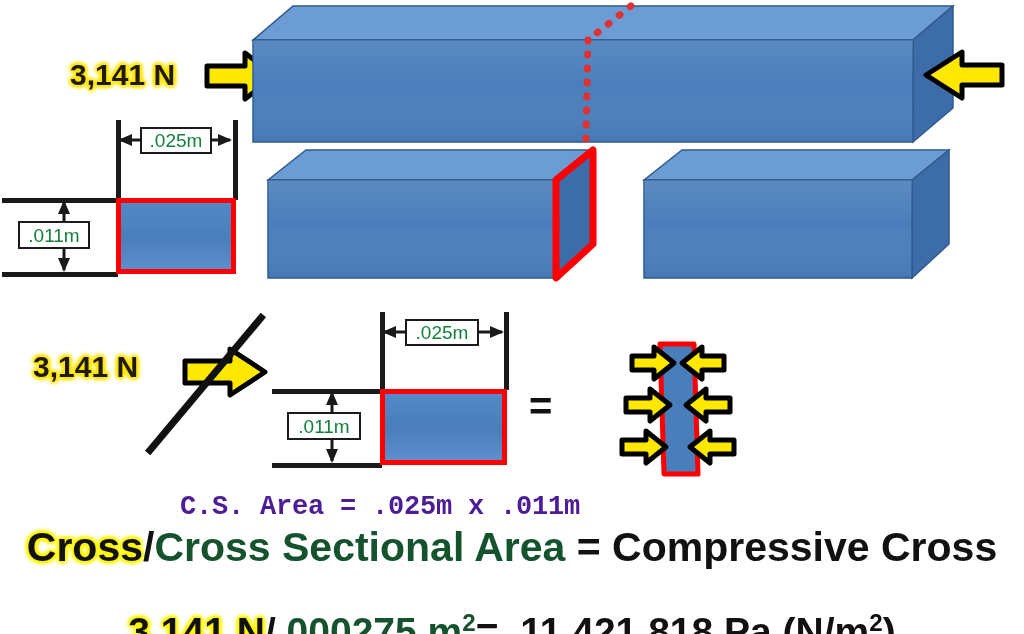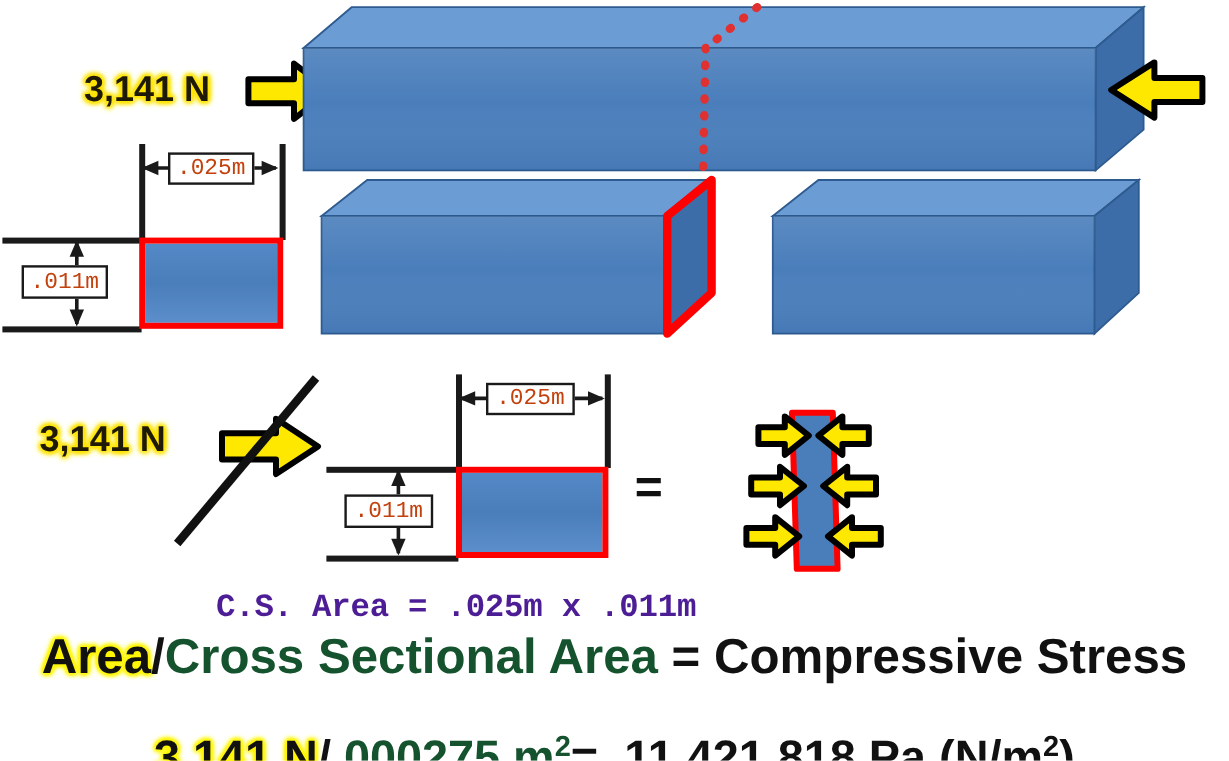--- a/index.html
+++ b/index.html
@@ -30,22 +30,22 @@
   
   .dimline { position: absolute; background: #1a1a1a; }
   .vline { width: 5px; }
   .hline { height: 5px; }
 
   
   .dimbox {
     position: absolute;
     border: 2px solid #1a1a1a;
     background: #ffffff;
-    color: #c2410c;
-    font-family: Liberation Mono, monospace;
+    color: #15803d;
+    font-family: Liberation Sans, sans-serif;
     font-size: 19px;
     line-height: 1;
     display: flex;
     align-items: center;
     justify-content: center;
     white-space: nowrap;
     box-sizing: border-box;
   }
 
   
@@ -279,20 +279,20 @@
         <polygon points="128,22 106,22 106,13 86,29 106,45 106,36 128,36"></polygon>
         <polygon points="134,64 110,64 110,55 90,71 110,87 110,78 134,78"></polygon>
         <polygon points="138,106 114,106 114,97 94,113 114,129 114,120 138,120"></polygon>
       </g>
     </svg>
   </div>
 
   <div class="cs-area-line" style="left:180px; top:492px;">C.S. Area = .025m x .011m</div>
 
   <div class="eqline eq-main" style="top:527px;">
-    <span class="hl-yellow">Area</span><span class="blk">/</span><span class="red">Cross Sectional Area</span><span class="blk"> </span><span class="blk">=</span><span class="blk"> </span><span class="blk">Compressive Stress</span>
+    <span class="hl-yellow">Cross</span><span class="blk">/</span><span class="red">Cross Sectional Area</span><span class="blk"> </span><span class="blk">=</span><span class="blk"> </span><span class="blk">Compressive Cross</span>
   </div>
 
   <div class="eqline eq-sub" style="top:611px;">
     <span class="hl-yellow">3,141 N</span><span class="blk">/</span><span class="red">.000275 m</span><sup class="red">2</sup><span class="blk">=</span><span class="blk">&nbsp; </span><span class="blk">11,421,818 Pa (N/m</span><sup class="blk">2</sup><span class="blk">)</span>
   </div>
 
 </div>
 
 </body></html>

